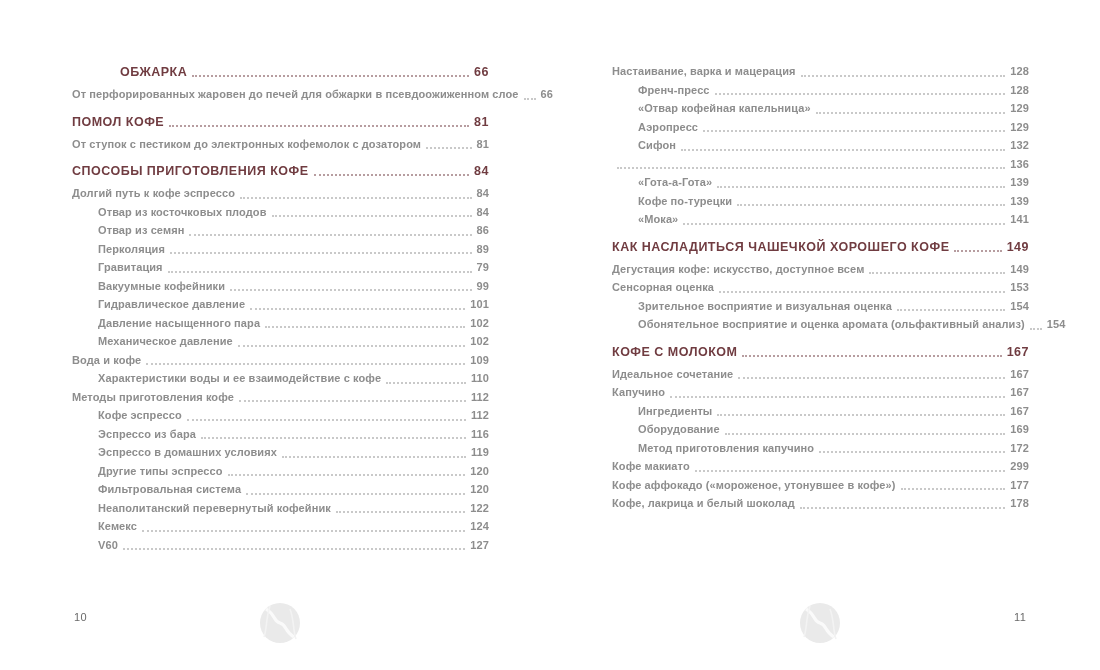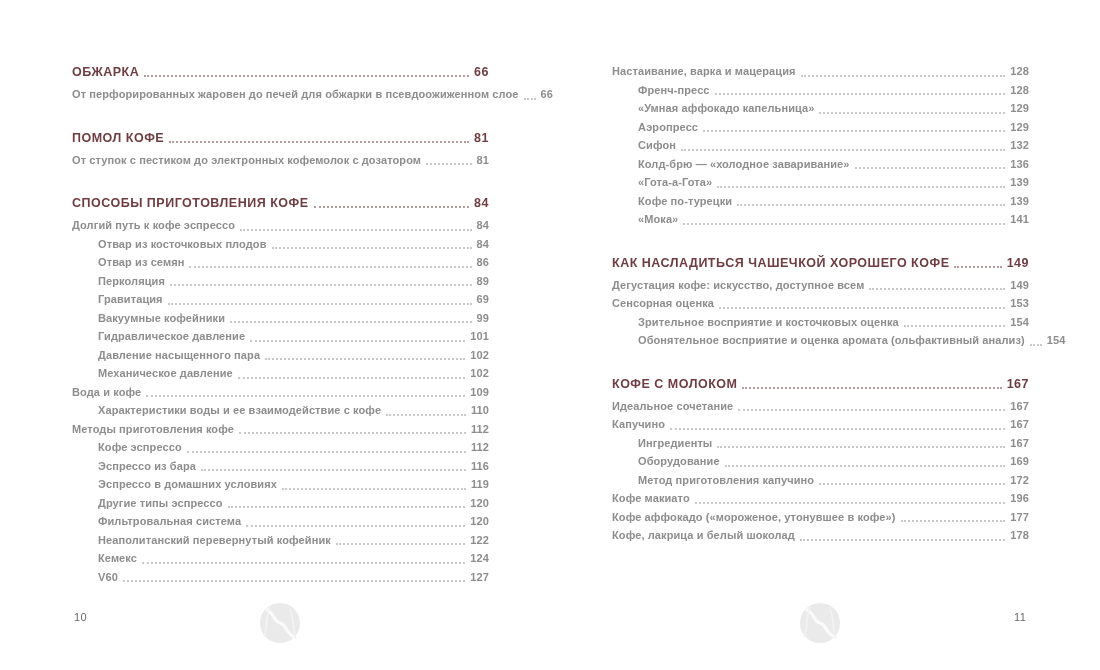--- a/index.html
+++ b/index.html
@@ -26,25 +26,25 @@
     font-weight: bold;
   }
   .row.item.lvl1 .label { padding-left: 26px; }
 
   .row.heading {
     font-size: 12.5px;
     font-weight: bold;
     color: var(--heading-color, #703c41);
     letter-spacing: 0.5px;
     line-height: 20px;
-    margin-top: 24px;
+    margin-top: 8px;
     margin-bottom: 3px;
     text-transform: uppercase;
   }
-  .toc-col .row.heading:first-child { margin-top: 0; }
+  .toc-col .row.heading:first-child { margin-top: 0; margin-left: 48px; }
 
   .label { white-space: nowrap; }
 
   .leader {
     flex: 1 1 auto;
     border-bottom: 2px dotted var(--leader-item-color, #c9c9c9);
     margin: 0 5px 4px 5px;
     min-width: 12px;
   }
   .row.heading .leader {
@@ -119,21 +119,21 @@
         <span class="pagenum">86</span>
       </div>
       <div class="row item lvl1">
         <span class="label">Перколяция</span>
         <span class="leader"></span>
         <span class="pagenum">89</span>
       </div>
       <div class="row item lvl1">
         <span class="label">Гравитация</span>
         <span class="leader"></span>
-        <span class="pagenum">69</span>
+        <span class="pagenum">79</span>
       </div>
       <div class="row item lvl1">
         <span class="label">Вакуумные кофейники</span>
         <span class="leader"></span>
         <span class="pagenum">99</span>
       </div>
       <div class="row item lvl1">
         <span class="label">Гидравлическое давление</span>
         <span class="leader"></span>
         <span class="pagenum">101</span>
@@ -209,36 +209,35 @@
         <span class="label">Настаивание, варка и мацерация</span>
         <span class="leader"></span>
         <span class="pagenum">128</span>
       </div>
       <div class="row item lvl1">
         <span class="label">Френч-пресс</span>
         <span class="leader"></span>
         <span class="pagenum">128</span>
       </div>
       <div class="row item lvl1">
-        <span class="label">«Умная аффокадо капельница»</span>
+        <span class="label">«Отвар кофейная капельница»</span>
         <span class="leader"></span>
         <span class="pagenum">129</span>
       </div>
       <div class="row item lvl1">
         <span class="label">Аэропресс</span>
         <span class="leader"></span>
         <span class="pagenum">129</span>
       </div>
       <div class="row item lvl1">
         <span class="label">Сифон</span>
         <span class="leader"></span>
         <span class="pagenum">132</span>
       </div>
       <div class="row item lvl1">
-        <span class="label">Колд-брю — «холодное заваривание»</span>
         <span class="leader"></span>
         <span class="pagenum">136</span>
       </div>
       <div class="row item lvl1">
         <span class="label">«Гота-а-Гота»</span>
         <span class="leader"></span>
         <span class="pagenum">139</span>
       </div>
       <div class="row item lvl1">
         <span class="label">Кофе по-турецки</span>
@@ -259,21 +258,21 @@
         <span class="label">Дегустация кофе: искусство, доступное всем</span>
         <span class="leader"></span>
         <span class="pagenum">149</span>
       </div>
       <div class="row item lvl0">
         <span class="label">Сенсорная оценка</span>
         <span class="leader"></span>
         <span class="pagenum">153</span>
       </div>
       <div class="row item lvl1">
-        <span class="label">Зрительное восприятие и косточковых оценка</span>
+        <span class="label">Зрительное восприятие и визуальная оценка</span>
         <span class="leader"></span>
         <span class="pagenum">154</span>
       </div>
       <div class="row item lvl1">
         <span class="label">Обонятельное восприятие и оценка аромата (ольфактивный анализ)</span>
         <span class="leader"></span>
         <span class="pagenum">154</span>
       </div>
       <div class="row heading">
         <span class="label">КОФЕ С МОЛОКОМ</span>
@@ -301,21 +300,21 @@
         <span class="pagenum">169</span>
       </div>
       <div class="row item lvl1">
         <span class="label">Метод приготовления капучино</span>
         <span class="leader"></span>
         <span class="pagenum">172</span>
       </div>
       <div class="row item lvl0">
         <span class="label">Кофе макиато</span>
         <span class="leader"></span>
-        <span class="pagenum">196</span>
+        <span class="pagenum">299</span>
       </div>
       <div class="row item lvl0">
         <span class="label">Кофе аффокадо («мороженое, утонувшее в кофе»)</span>
         <span class="leader"></span>
         <span class="pagenum">177</span>
       </div>
       <div class="row item lvl0">
         <span class="label">Кофе, лакрица и белый шоколад</span>
         <span class="leader"></span>
         <span class="pagenum">178</span>

